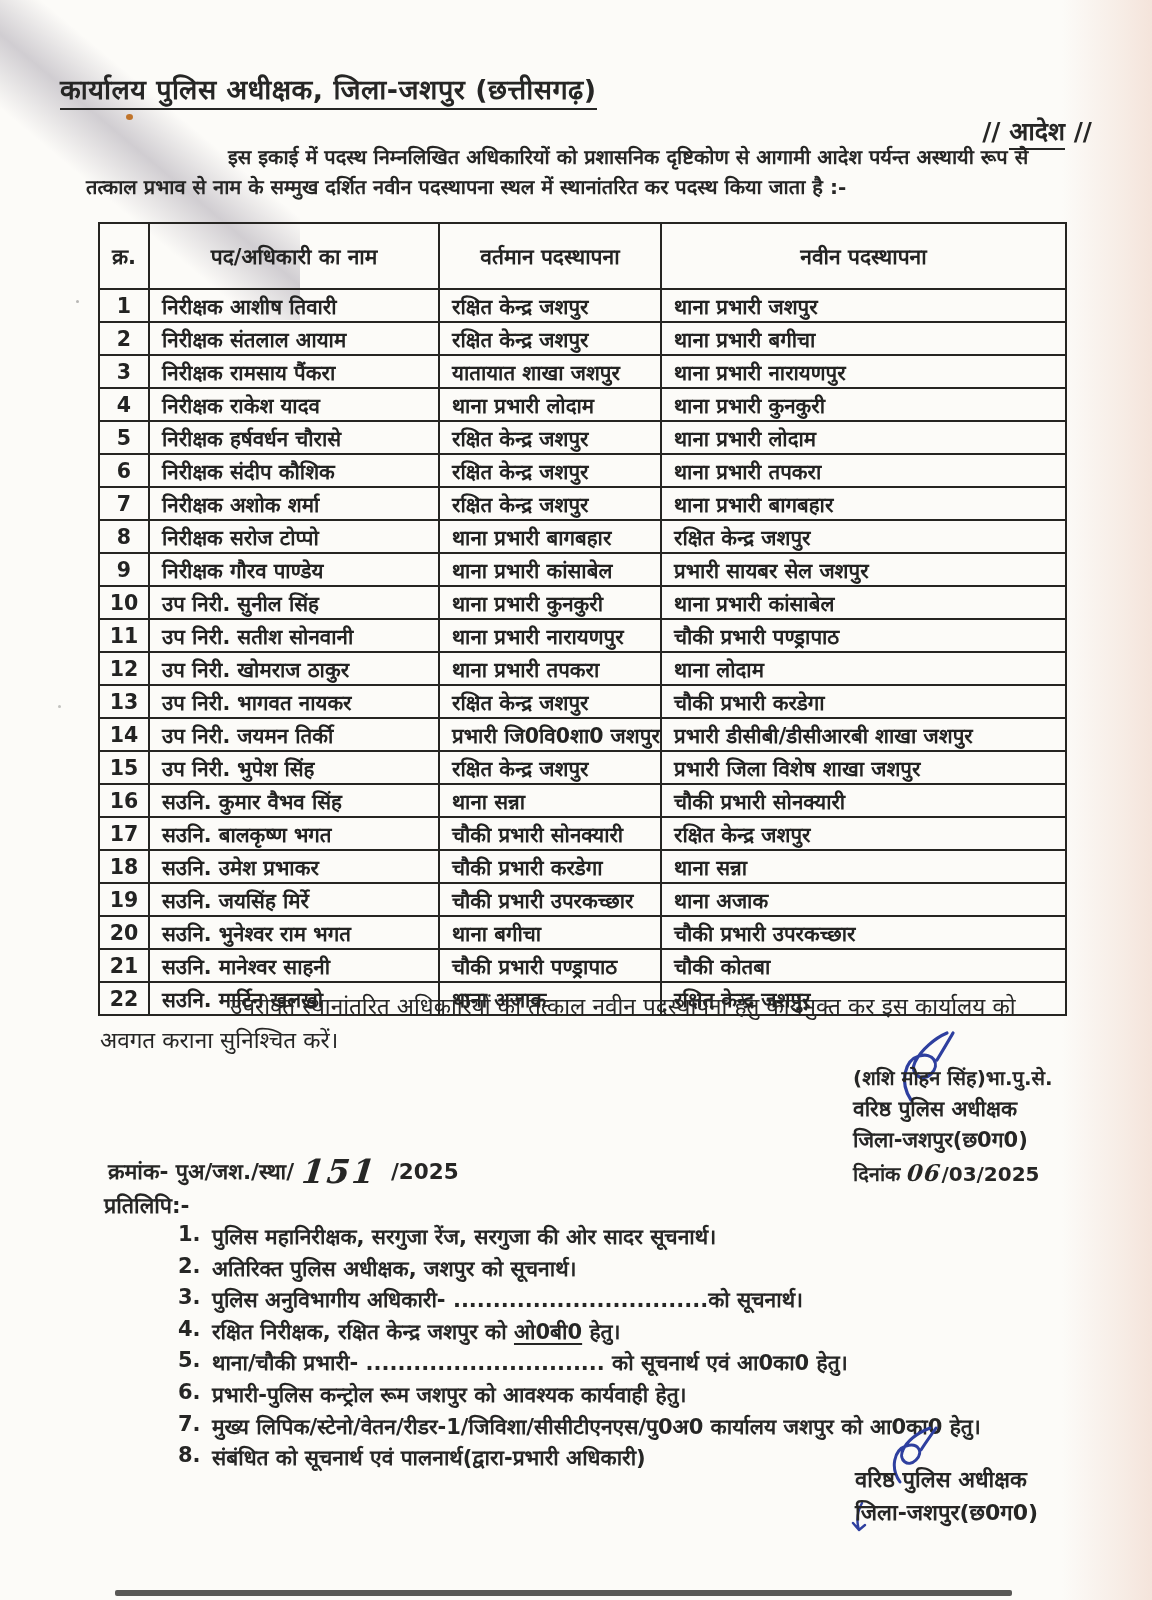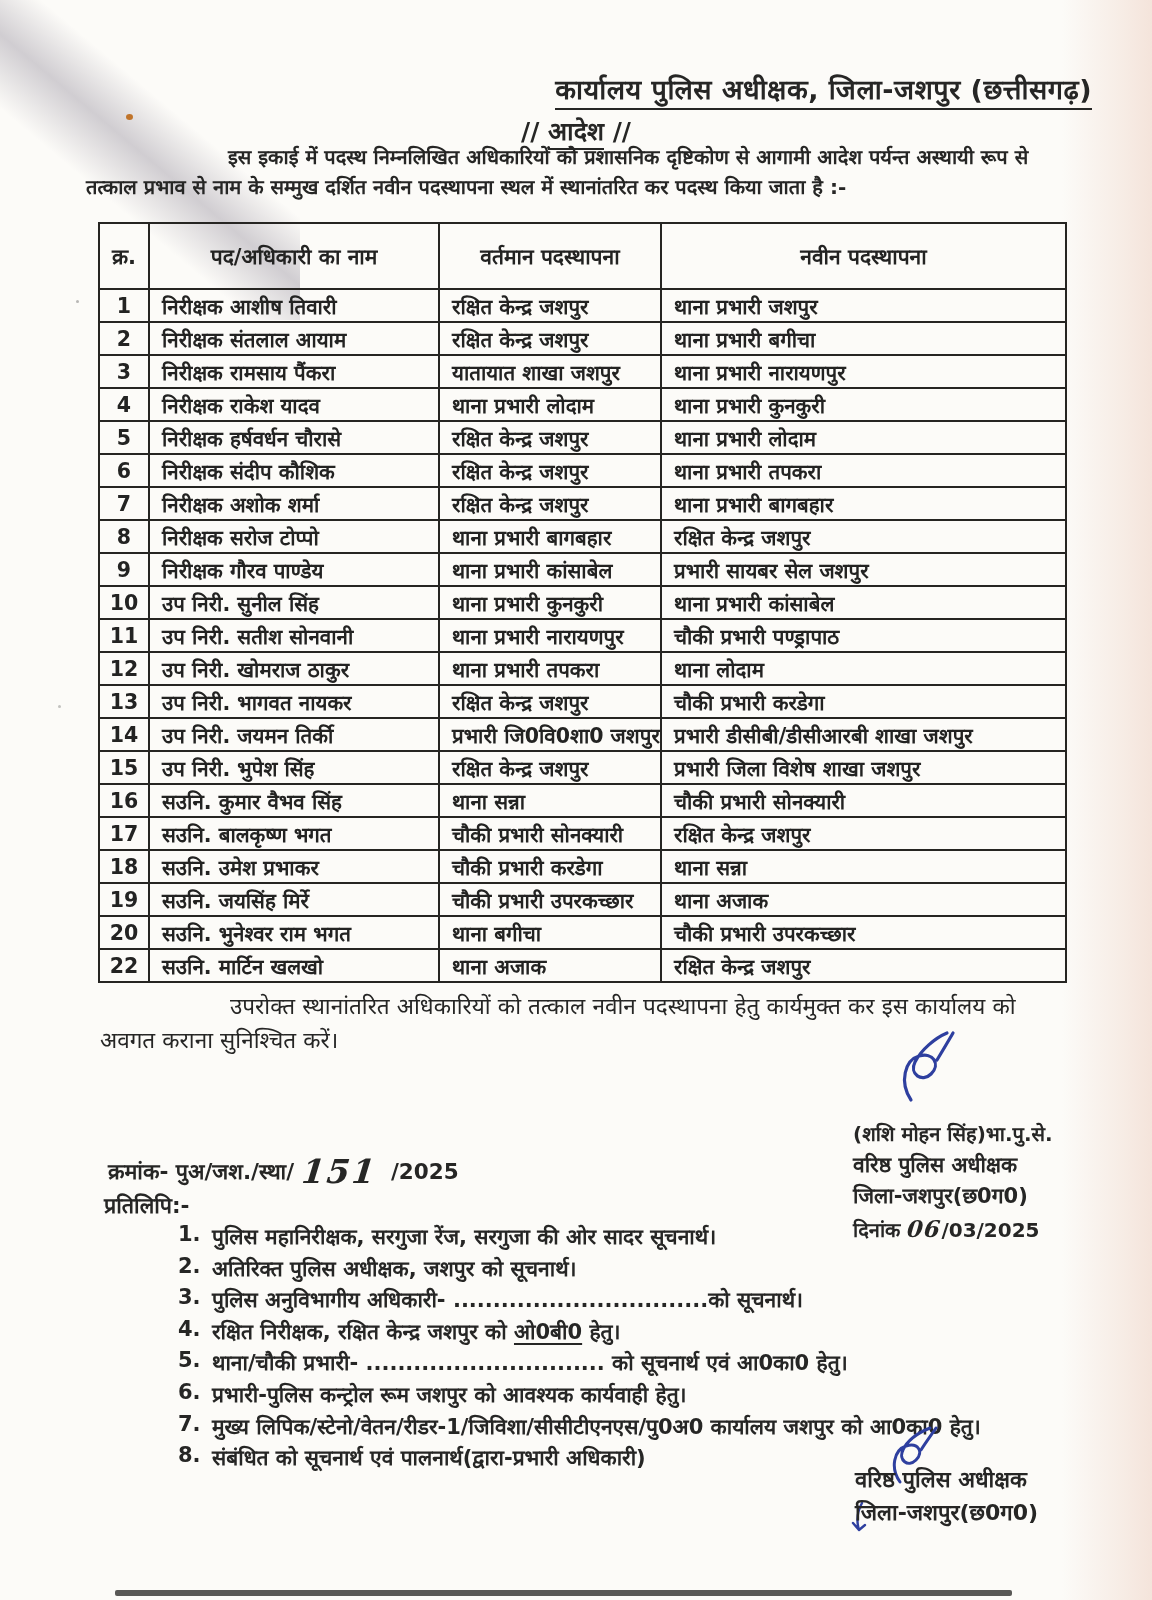--- a/index.html
+++ b/index.html
@@ -21,26 +21,26 @@
     background:linear-gradient(220deg, rgba(255,255,255,0) 38%, rgba(148,142,156,.42) 50%, rgba(255,255,255,0) 63%);
     pointer-events:none;
   }
   .speck{position:absolute;border-radius:50%;}
   .bottom-scan-line{
     position:absolute;left:115px;top:1590px;width:897px;height:6px;
     background:#3d3c3a;opacity:.85;filter:blur(.6px);border-radius:2px;
   }
   
   .doc-title{
-    position:absolute;left:60px;right:60px;top:70px;text-align:right;
+    position:absolute;left:60px;right:60px;top:70px;text-align:left;
     font-size:27px;font-weight:700;letter-spacing:.5px;
   }
   .doc-title .u{border-bottom:2.5px solid #262625;padding-bottom:3px;}
   .order-line{
-    position:absolute;left:60px;right:60px;top:113px;text-align:center;
+    position:absolute;left:60px;right:60px;top:113px;text-align:right;
     font-size:25px;font-weight:700;
   }
   .order-line .u{border-bottom:2.5px solid #262625;padding-bottom:2px;}
   .intro{
     position:absolute;left:86px;top:142px;width:982px;
     font-size:20px;font-weight:600;line-height:1.52;
     text-indent:142px;
   }
   
   table.transfer{
@@ -55,21 +55,21 @@
   table.transfer th{height:36px;font-weight:700;font-size:21px;text-align:center;padding:14px 2px;}
   table.transfer td{height:31px;padding:0 4px 0 12px;text-align:left;vertical-align:middle;}
   table.transfer td.c0{text-align:center;padding:0;font-weight:600;}
   col.w0{width:50px;} col.w1{width:290px;} col.w2{width:222px;} col.w3{width:405px;}
   
   .closing{
     position:absolute;left:100px;top:990px;width:968px;
     font-size:22.5px;font-weight:400;line-height:1.5;text-indent:130px;
   }
   
-  .sig-top{position:absolute;left:853px;top:1120px;font-size:21px;font-weight:700;line-height:1.48;}
+  .sig-top{position:absolute;left:853px;top:1064px;font-size:21px;font-weight:700;line-height:1.48;}
   .sig-top .name-line{font-size:20px;}
   .sig-top .date-line{font-size:20px;}
   .sig-bottom{position:absolute;left:855px;top:1464px;font-size:22px;font-weight:700;line-height:1.48;}
   .hand{
     font-family:"DejaVu Serif","Liberation Serif",serif;
     font-style:italic;font-weight:600;display:inline-block;transform:skewX(-6deg);
   }
   .hand-151{font-size:33px;letter-spacing:2px;line-height:0;vertical-align:-4px;padding:0 14px 0 8px;}
   .hand-06{font-size:23px;letter-spacing:1px;}
   .sig-svg{position:absolute;pointer-events:none;}
@@ -236,20 +236,26 @@
           <td class="c2">चौकी प्रभारी उपरकच्छार</td>
           <td class="c3">थाना अजाक</td>
         </tr>
         <tr>
           <td class="c0">20</td>
           <td class="c1">सउनि. भुनेश्वर राम भगत</td>
           <td class="c2">थाना बगीचा</td>
           <td class="c3">चौकी प्रभारी उपरकच्छार</td>
         </tr>
         <tr>
+          <td class="c0">21</td>
+          <td class="c1">सउनि. मानेश्वर साहनी</td>
+          <td class="c2">चौकी प्रभारी पण्ड्रापाठ</td>
+          <td class="c3">चौकी कोतबा</td>
+        </tr>
+        <tr>
           <td class="c0">22</td>
           <td class="c1">सउनि. मार्टिन खलखो</td>
           <td class="c2">थाना अजाक</td>
           <td class="c3">रक्षित केन्द्र जशपुर</td>
         </tr>
       </tbody>
   </table>
 
   <div class="closing">उपरोक्त स्थानांतरित अधिकारियों को तत्काल नवीन पदस्थापना हेतु कार्यमुक्त कर इस कार्यालय को अवगत कराना सुनिश्चित करें।</div>
 

